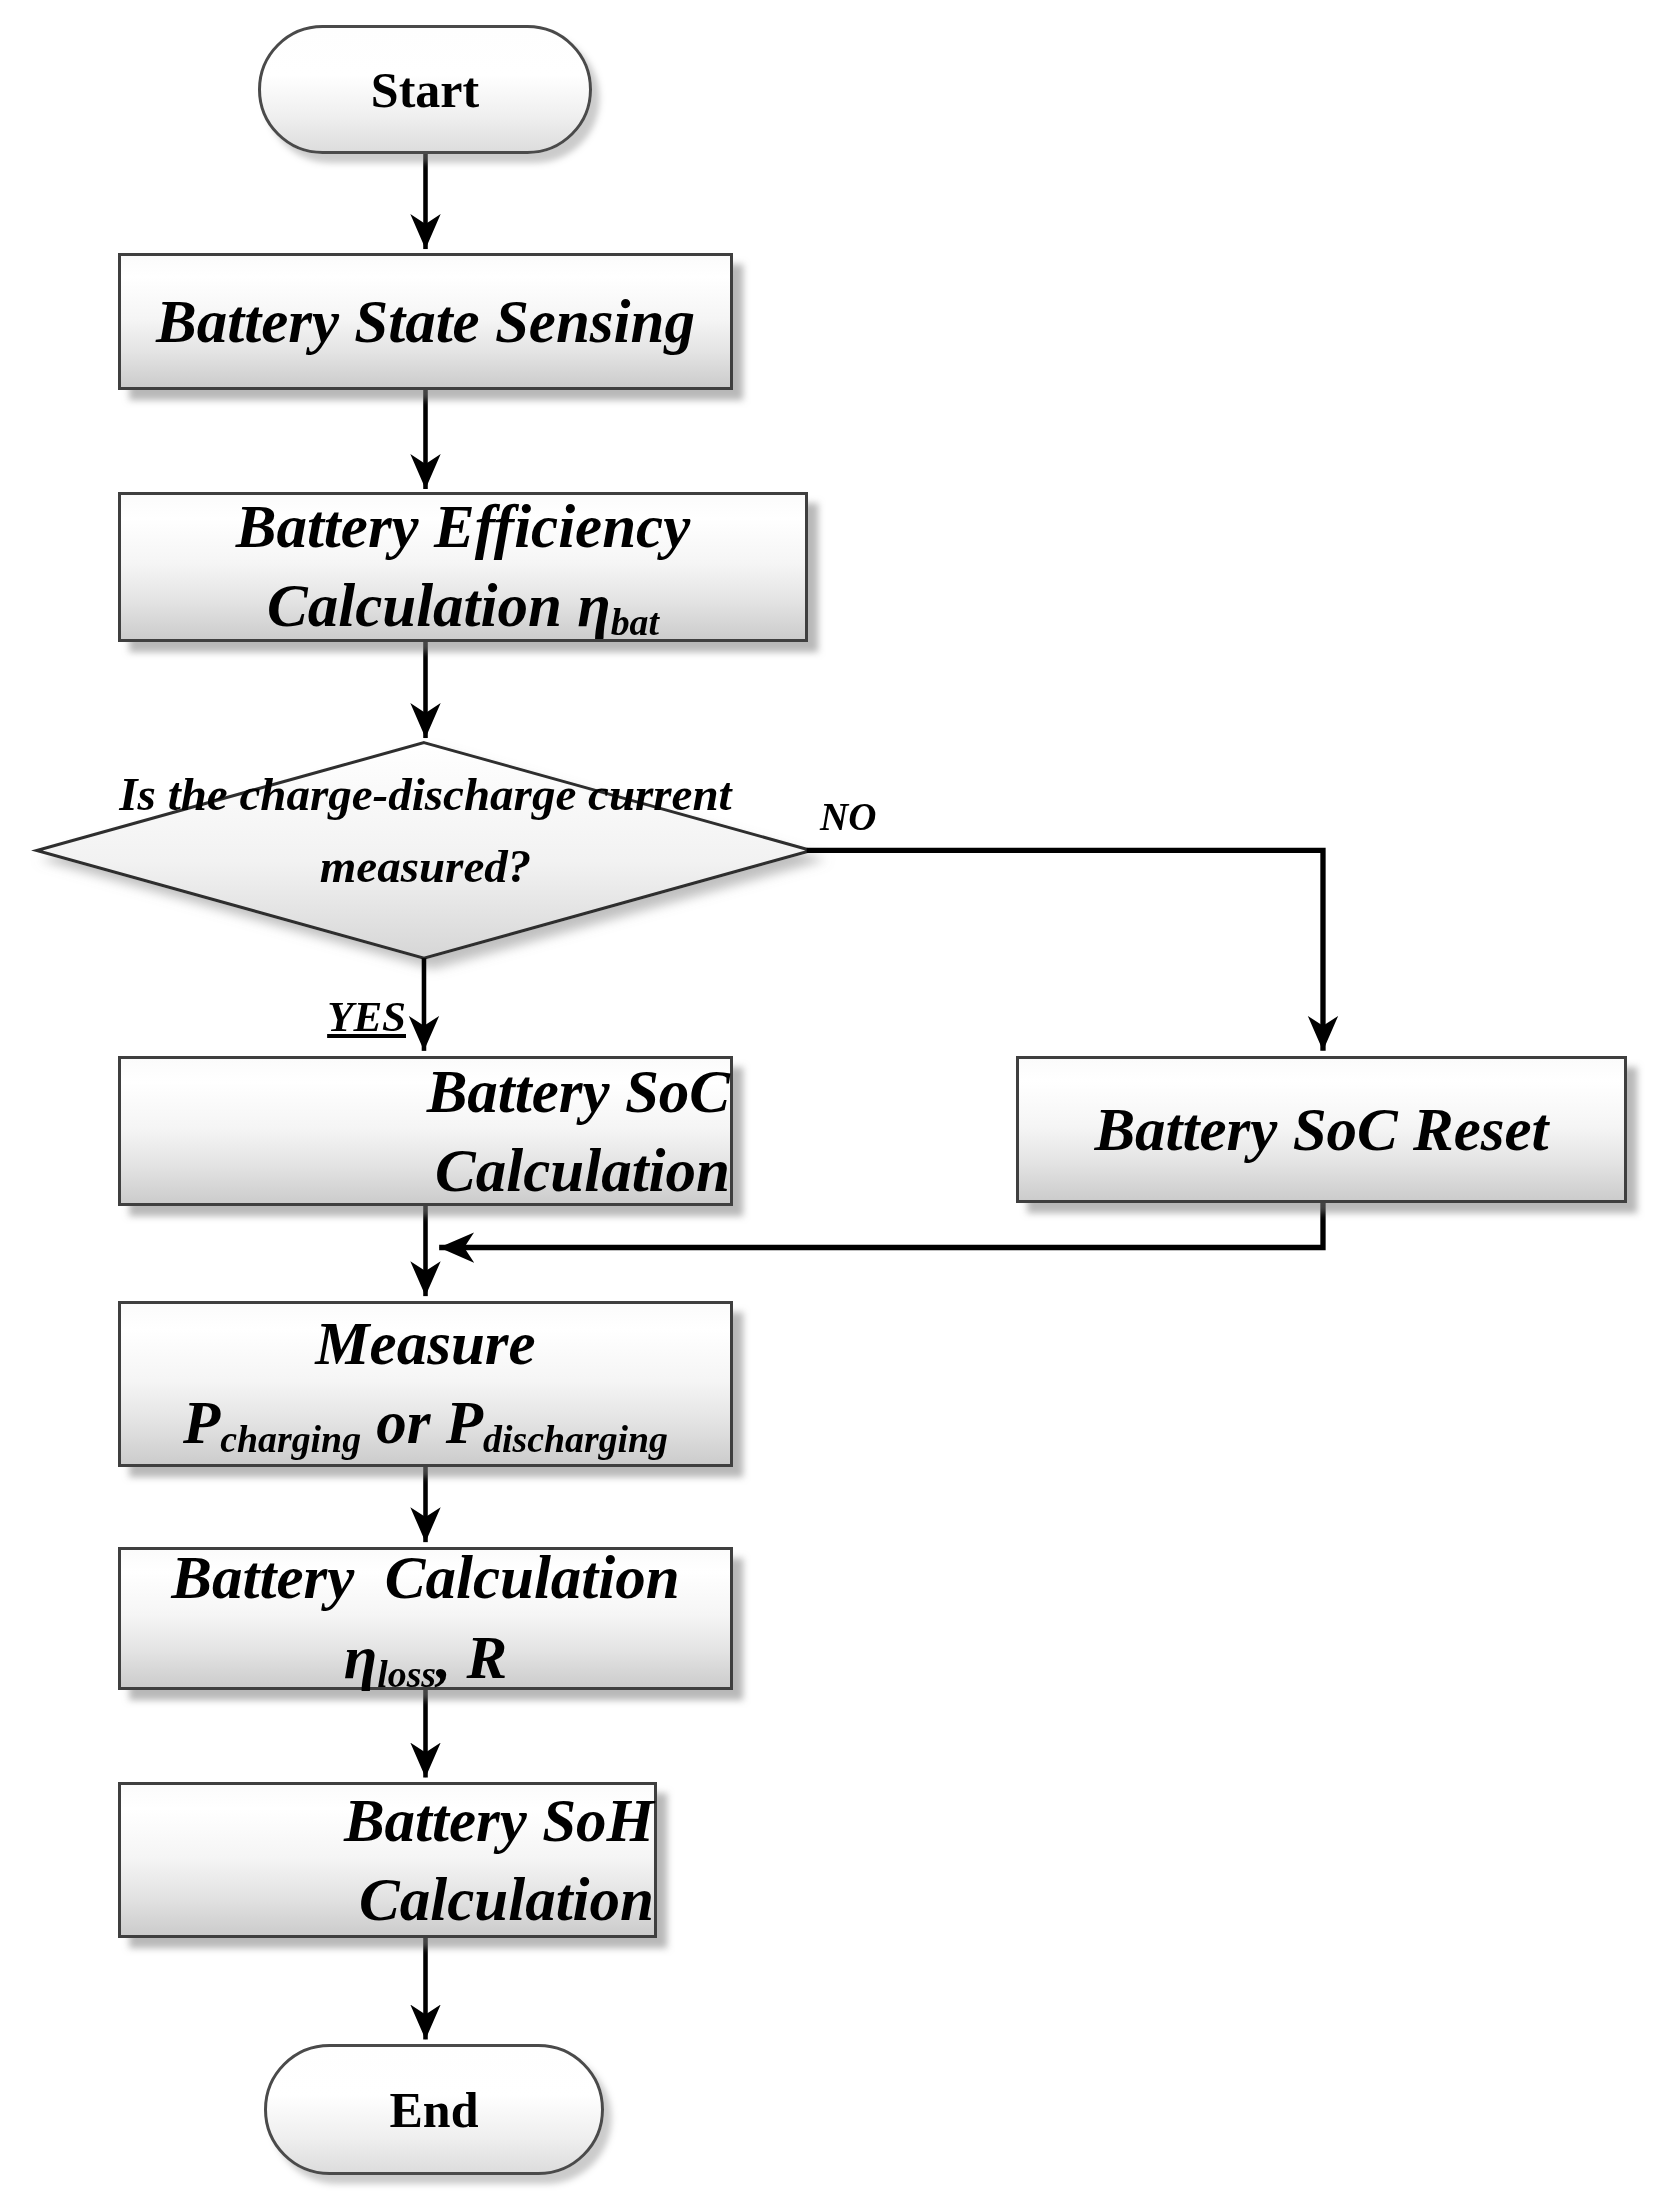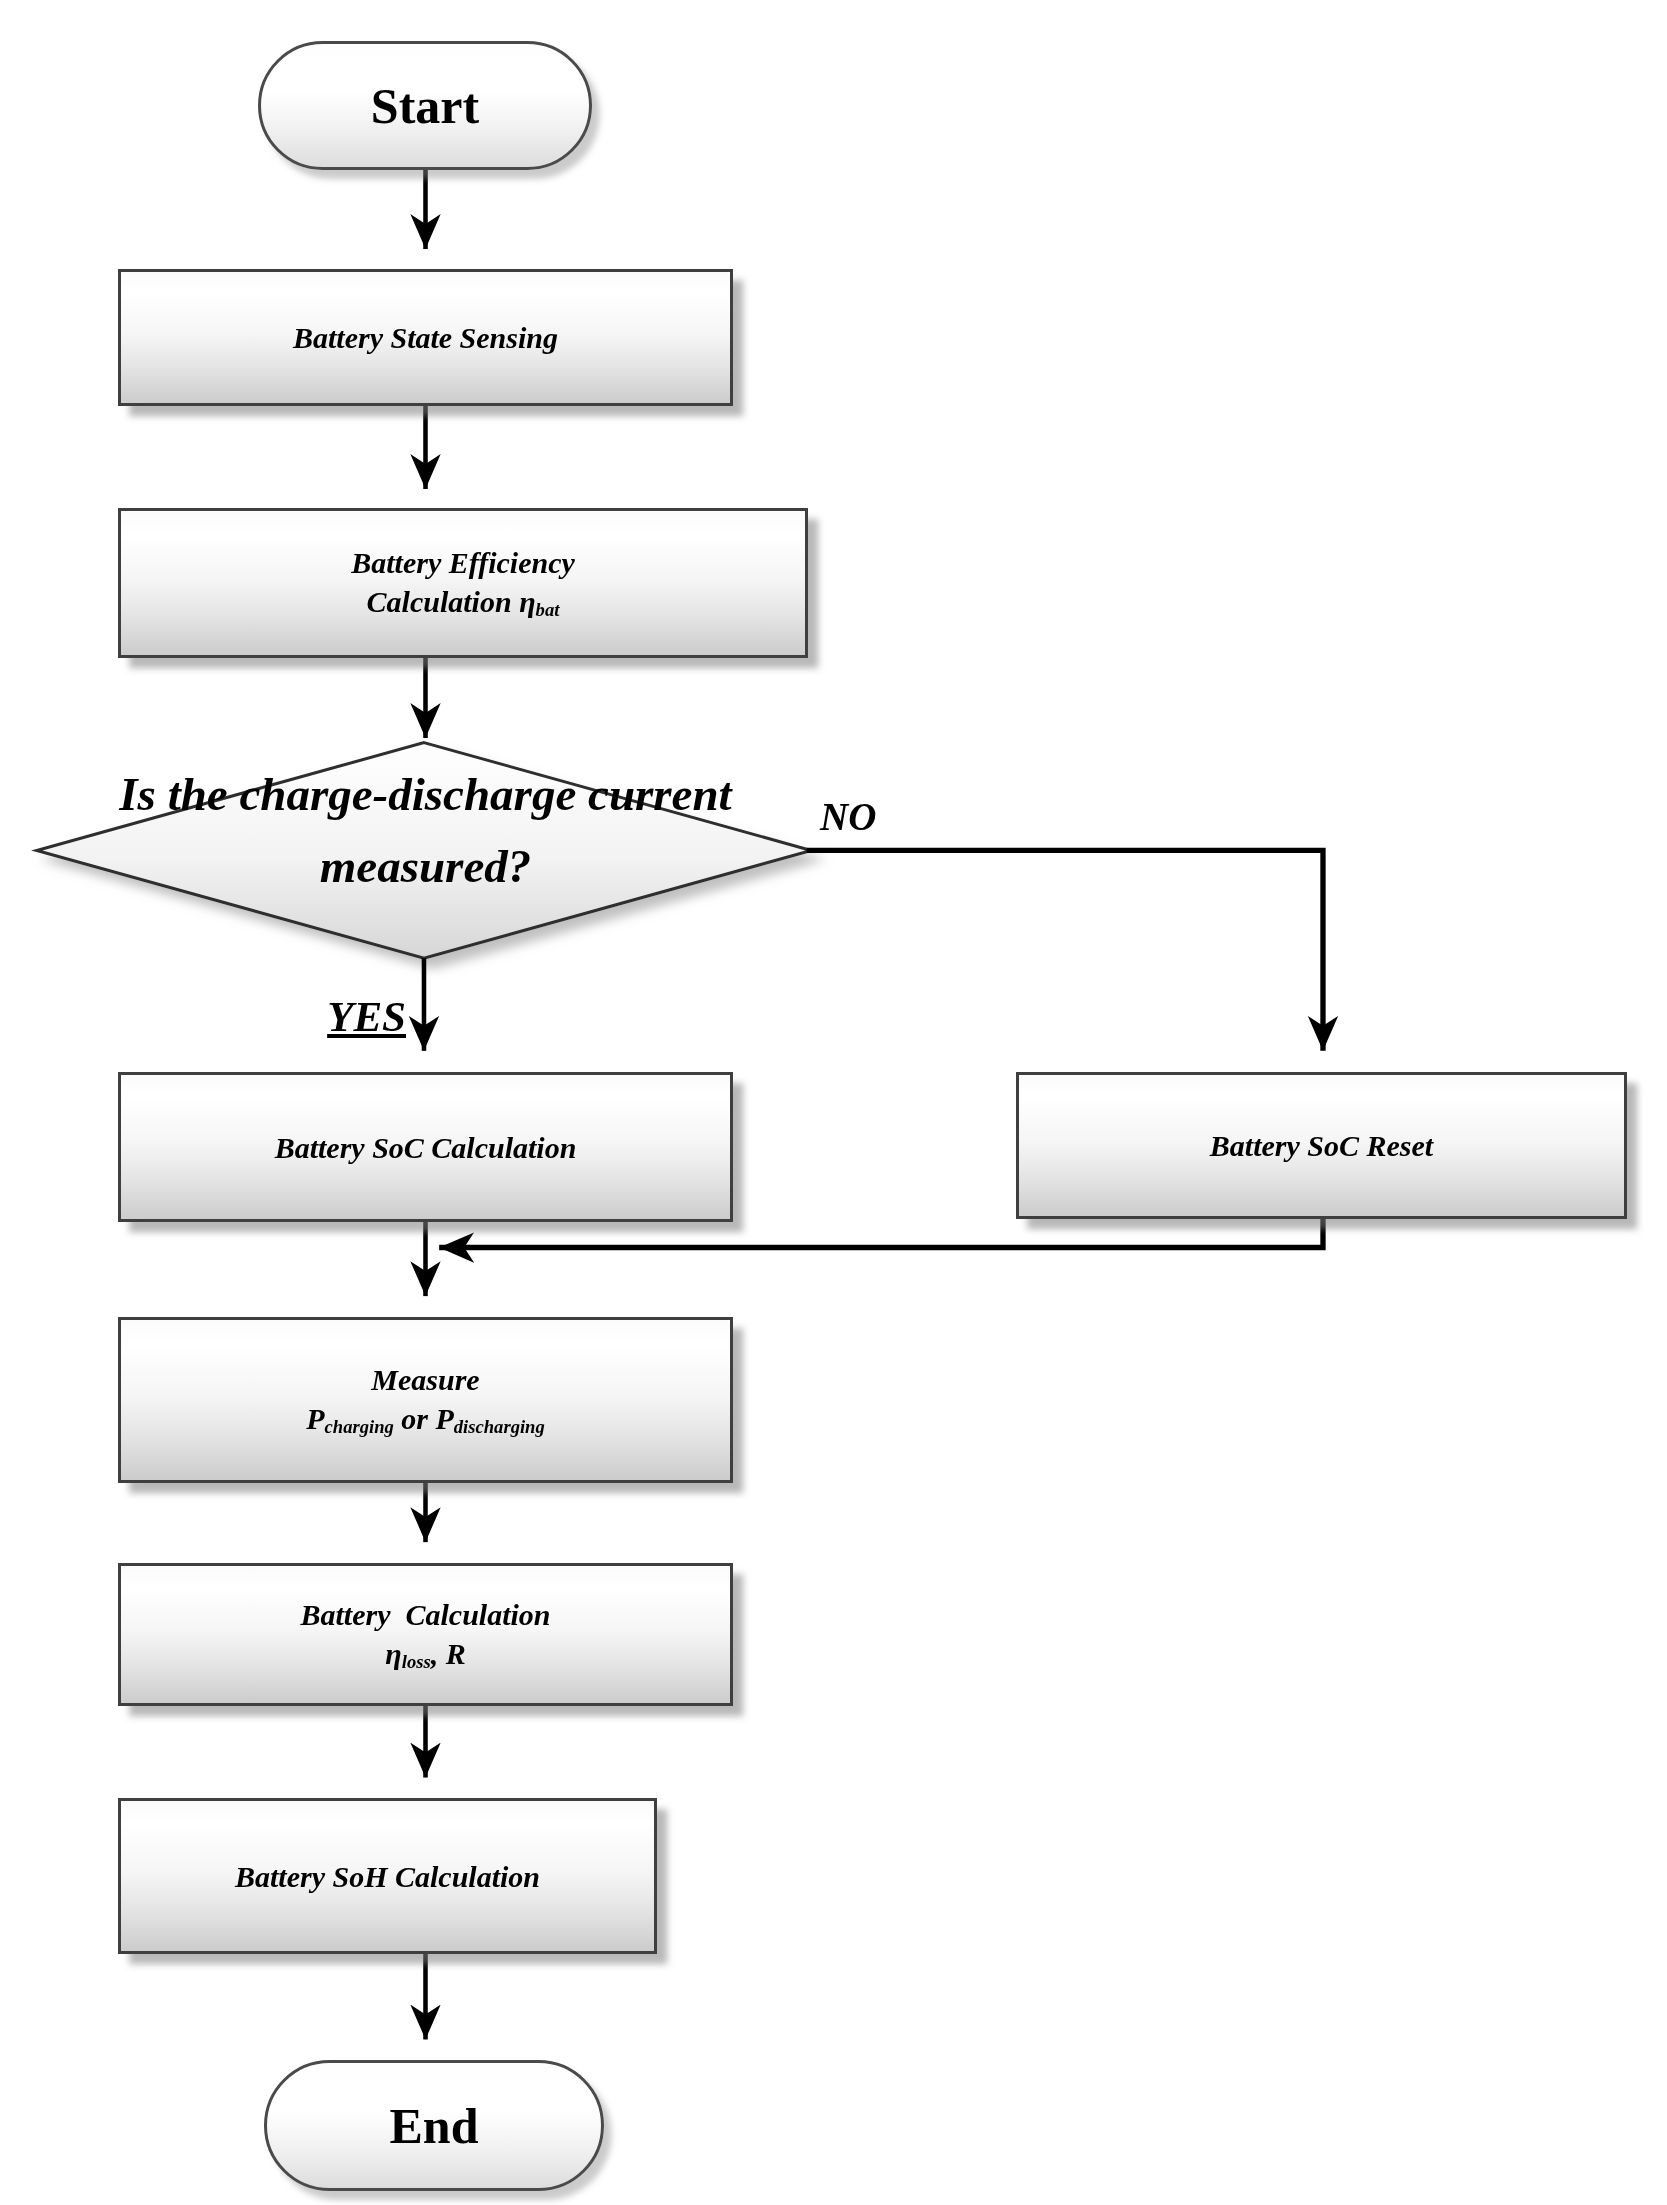--- a/index.html
+++ b/index.html
@@ -11,28 +11,27 @@
     color:#000;
     overflow:hidden;
   }
   svg.layer{position:absolute;left:0;top:0;}
   .node{
     position:absolute;
     display:flex;flex-direction:column;
     align-items:center;justify-content:center;
     text-align:right;
     box-sizing:border-box;
-    margin-top:16px;
   }
   .box{
     background:linear-gradient(180deg,#fbfbfb 0%,#ffffff 16%,#f5f5f5 48%,#e3e3e3 74%,#cccccc 100%);
     border:3px solid #3f3f3f;
     box-shadow:10.6px 10.6px 6.8px rgba(125,125,125,0.55);
     font-weight:bold;font-style:italic;
-    font-size:30px;line-height:1.3;
+    font-size:61px;line-height:1.3;
   }
   .terminal{
     background:linear-gradient(180deg,#fefefe 0%,#ffffff 38%,#efefef 72%,#dddddd 100%);
     border:3px solid #4a4a4a;
     border-radius:759px;
     box-shadow:7.6px 9px 6px rgba(140,140,140,0.45);
     font-weight:bold;font-style:normal;
     font-size:50px;
   }
   .dtext{

